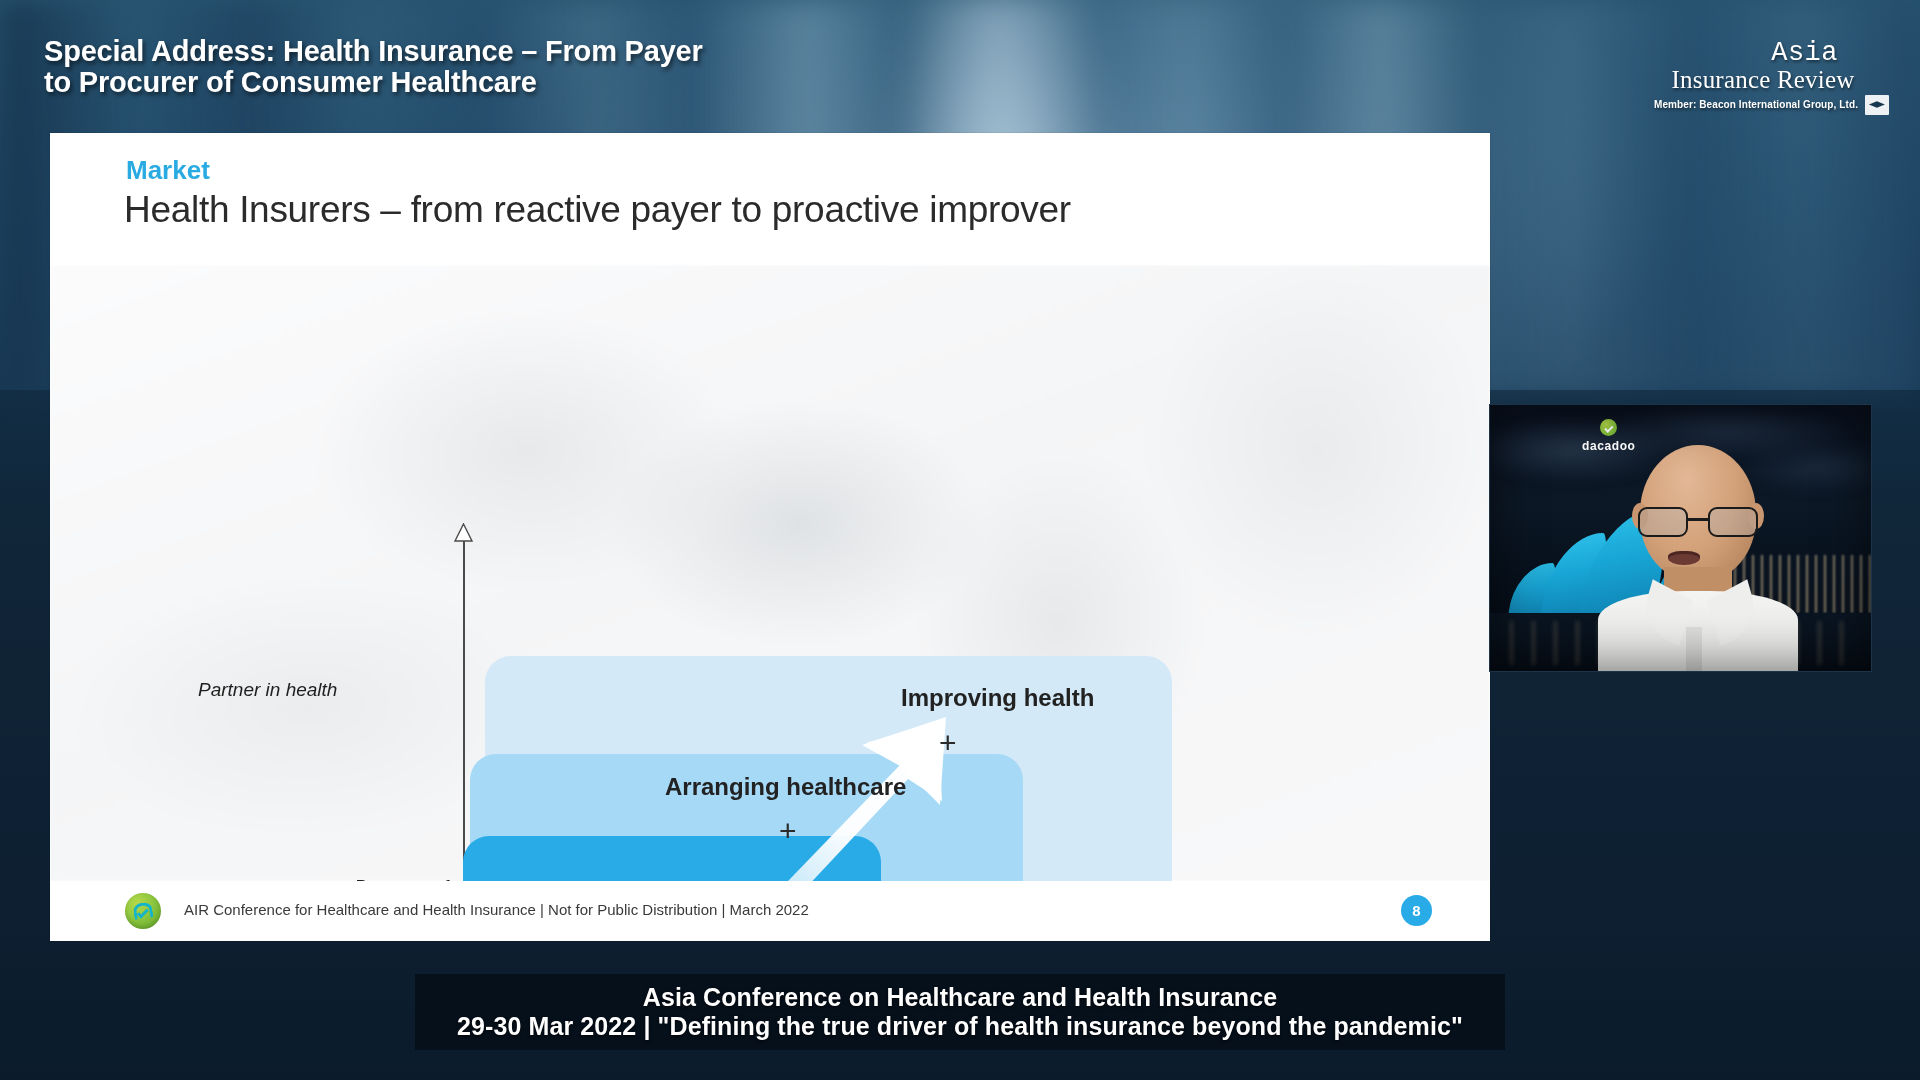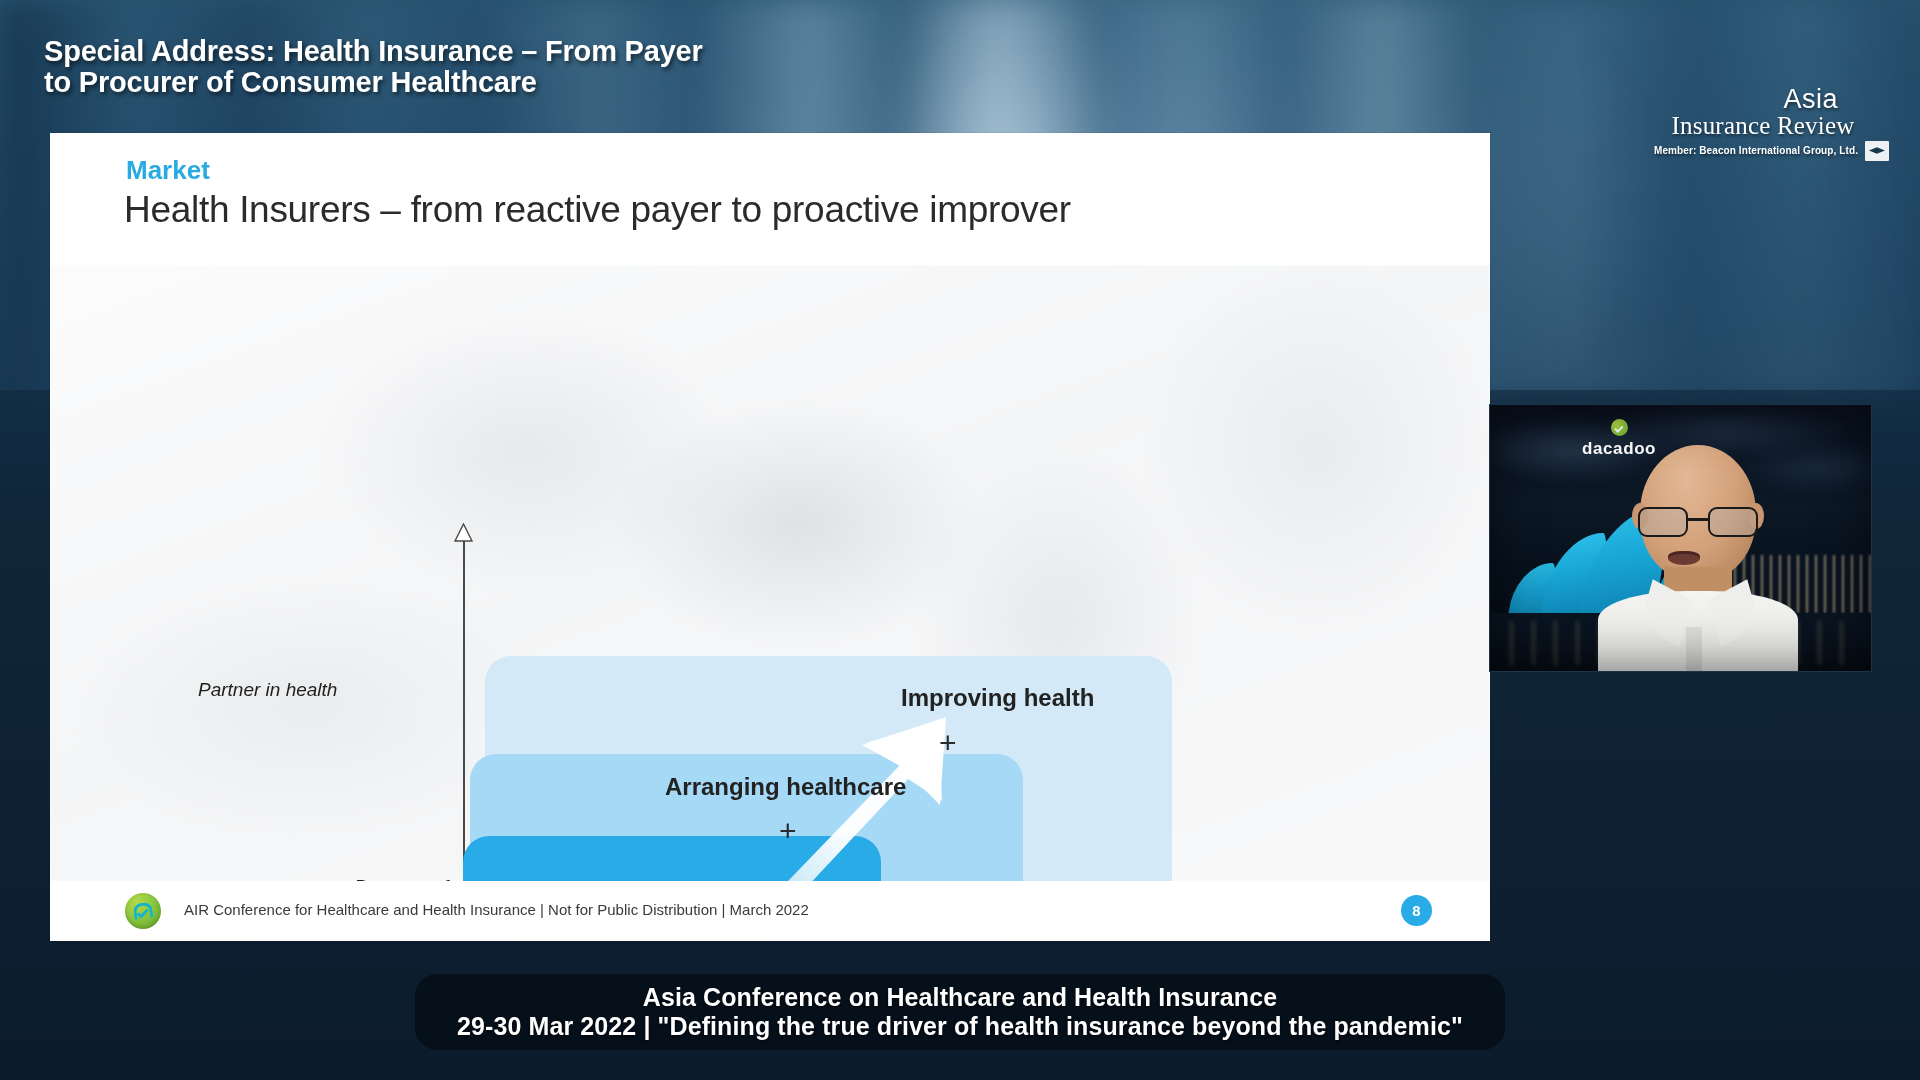--- a/index.html
+++ b/index.html
@@ -89,27 +89,26 @@
     right: 48px;
     top: 40px;
     width: 218px;
     text-align: center;
     color: #ffffff;
     z-index: 5;
     text-shadow: 1px 2px 3px rgba(0,0,0,0.5);
   }
   .air-logo .lg1 {
     display: block;
-    font-family: Liberation Sans, sans-serif;
+    font-family: Liberation Mono, monospace;
     font-size: 27px;
     letter-spacing: 0.5px;
     line-height: 1;
     text-align: right;
     padding-right: 34px;
-    margin-top: 46px;
   }
   .air-logo .lg2 {
     display: block;
     font-family: "Liberation Serif", serif;
     font-size: 25px;
     letter-spacing: 0.2px;
     line-height: 1.05;
     white-space: nowrap;
   }
   .air-logo .member {
@@ -403,21 +402,21 @@
     background: repeating-linear-gradient(90deg,
       rgba(255,214,140,0.85) 0px, rgba(255,214,140,0.85) 3px,
       rgba(255,214,140,0) 3px, rgba(255,214,140,0) 17px);
     filter: blur(0.6px);
   }
   .dacadoo-cam {
     position: absolute;
     left: 92px; top: 14px;
     text-align: center;
     color: #ffffff;
-    font-size: 17px;
+    font-size: 12px;
     letter-spacing: 0.6px;
     font-weight: bold;
     z-index: 4;
   }
   .dacadoo-cam .ring {
     width: 17px; height: 17px;
     border-radius: 50%;
     background: radial-gradient(circle at 34% 28%, #b6d94a 0%, #8cc63f 50%, #6aab2c 100%);
     margin: 0 auto 3px;
     position: relative;
@@ -544,21 +543,20 @@
     left: 415px;
     top: 974px;
     width: 1090px;
     height: 76px;
     background: rgba(6,14,24,0.86);
     z-index: 9;
     display: flex;
     flex-direction: column;
     align-items: center;
     justify-content: center;
-    border-radius: 22px;
   }
   .banner-l1 {
     color: #ffffff;
     font-size: 25px;
     font-weight: bold;
     letter-spacing: 0.1px;
     text-shadow: 0 1px 3px rgba(0,0,0,0.8);
     line-height: 1.18;
   }
   .banner-l2 {

